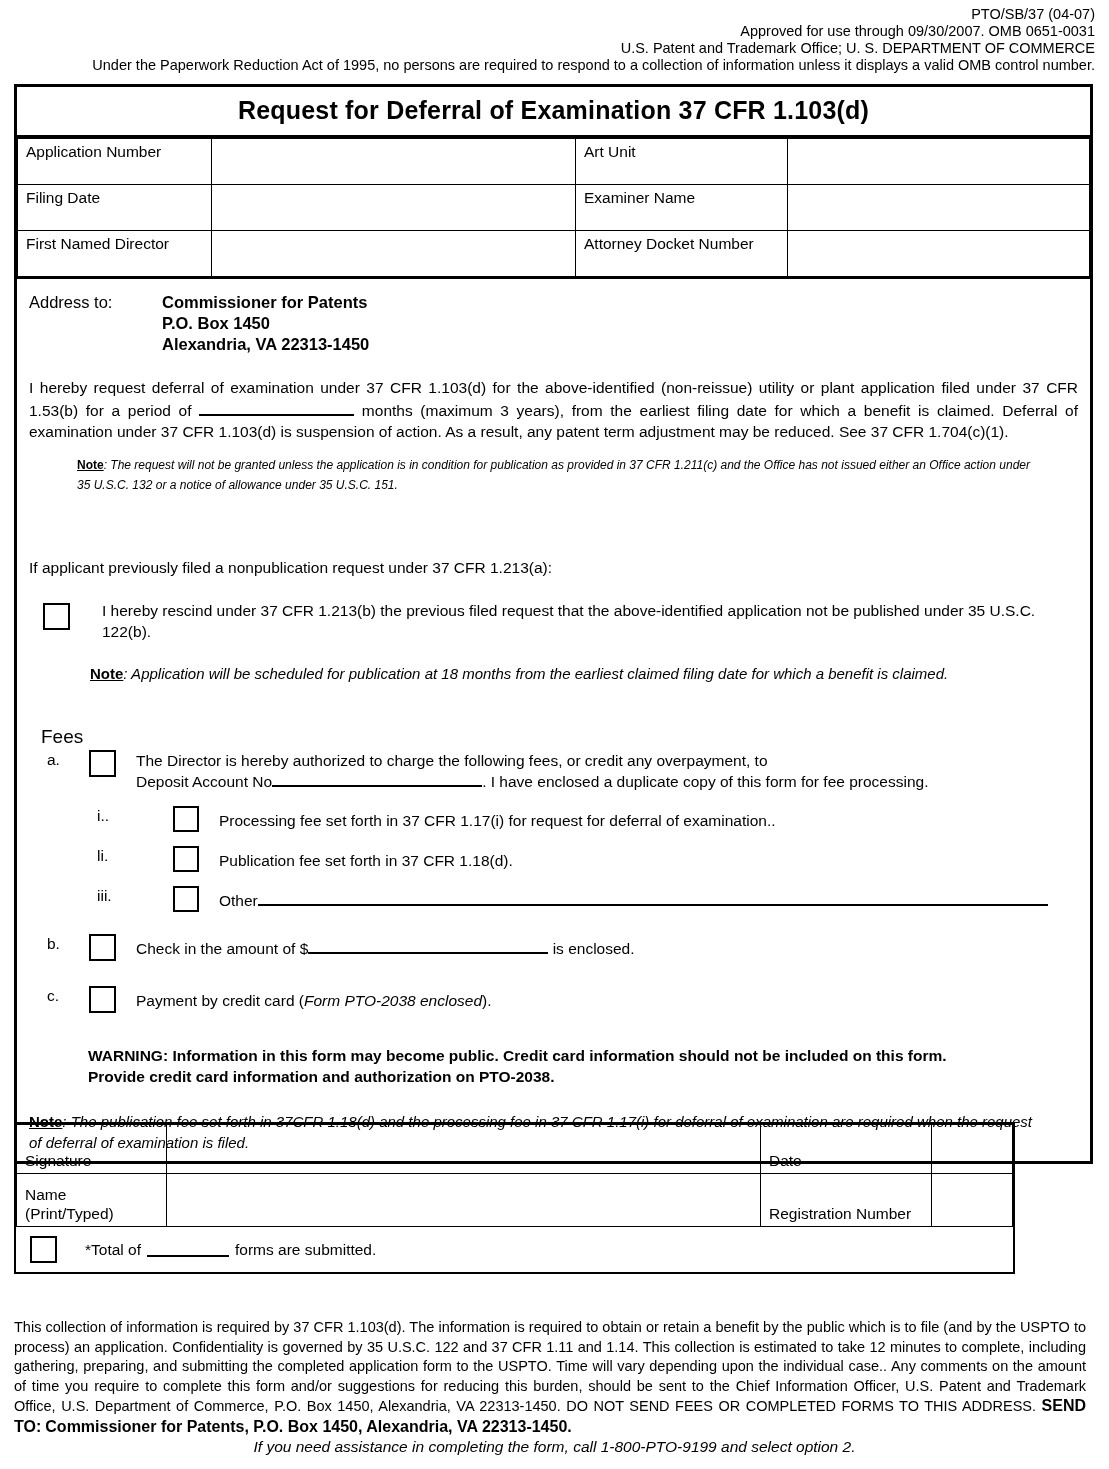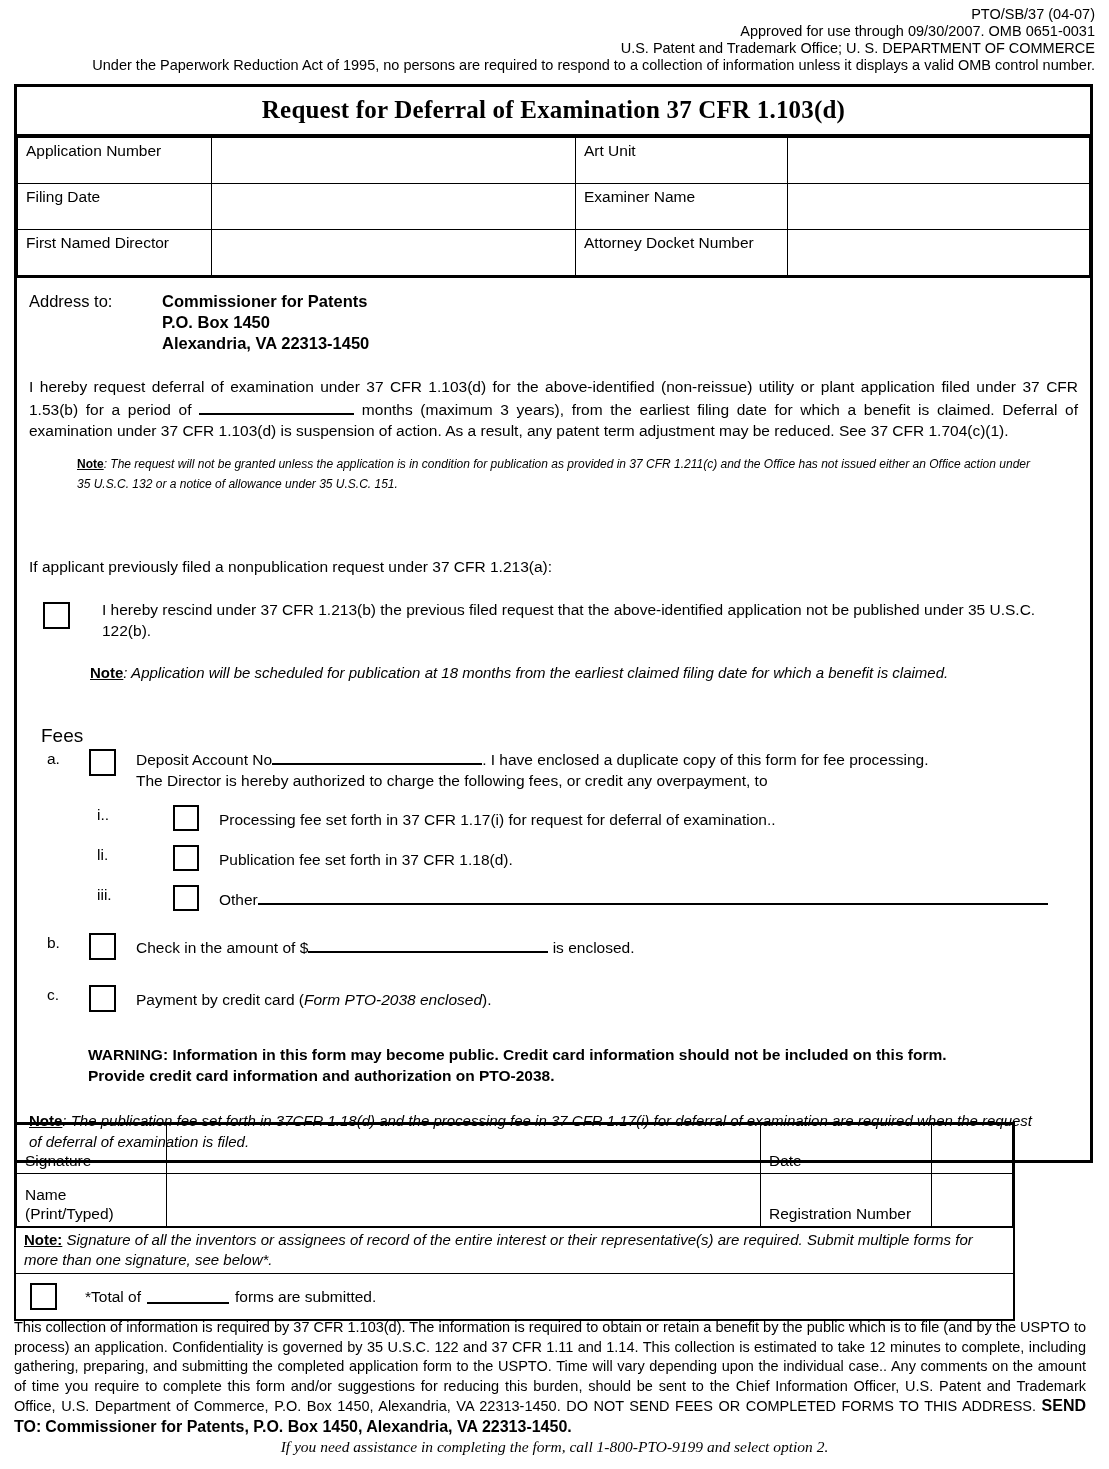--- a/index.html
+++ b/index.html
@@ -35,21 +35,20 @@
     box-sizing: border-box;
   }
 
   .form-title {
     text-align: center;
     font-size: 25px;
     font-weight: bold;
     padding: 9px 0 10px 0;
     border-bottom: 3px solid #000;
     letter-spacing: 0.2px;
-    font-family: Liberation Serif, serif;
   }
 
   
   .id-grid { border-collapse: collapse; width: 100%; table-layout: fixed; }
   .id-grid td {
     border: 1px solid #000;
     font-size: 15.5px;
     height: 41px;
     vertical-align: top;
     padding: 4px 0 0 8px;
@@ -224,21 +223,20 @@
   .footer .sendto { font-size: 16px; }
 
   .assist {
     position: absolute;
     left: 0;
     top: 1438px;
     width: 1109px;
     text-align: center;
     font-style: italic;
     font-size: 15.5px;
-    font-family: Liberation Serif, serif;
   }
 </style>
 </head>
 <body>
 
 <div class="doc-header">
   <div>PTO/SB/37 (04-07)</div>
   <div>Approved for use through 09/30/2007. OMB 0651-0031</div>
   <div>U.S. Patent and Trademark Office; U. S. DEPARTMENT OF COMMERCE</div>
   <div>Under the Paperwork Reduction Act of 1995, no persons are required to respond to a collection of information unless it displays a valid OMB control number.</div>
@@ -306,22 +304,22 @@
     </div>
 
     <div class="fees-title">Fees</div>
 
     <div class="fee-row fee-a">
       <div class="fee-letter">a.</div>
       <div class="fee-box-a">
         <span class="cb"></span>
       </div>
       <div class="fee-text">
+        <div>The Director is hereby authorized to charge the following fees, or credit any overpayment, to</div>
         <div><span>Deposit Account No</span><span class="blank-inline" style="width:210px;height:14px;"></span><span>. I have enclosed a duplicate copy of this form for fee processing.</span></div>
-        <div>The Director is hereby authorized to charge the following fees, or credit any overpayment, to</div>
       </div>
     </div>
 
     <div class="fee-row fee-sub">
       <div class="fee-roman">i..</div>
       <div style="width:46px;">
         <span class="cb-sm"></span>
       </div>
       <div class="fee-text" style="padding-top:4px;">Processing fee set forth in 37 CFR 1.17(i) for request for deferral of examination..</div>
     </div>
@@ -390,23 +388,20 @@
         <span>Name</span><br>
         <span>(Print/Typed)</span>
       </td>
       <td class="c-val1"></td>
       <td class="c-lbl2">Registration Number</td>
       <td class="c-val2"></td>
     </tr>
   </tbody>
     </table>
 
-  <div class="sig-note">
-    <span class="nlabel">Note:</span><span> Signature of all the inventors or assignees of record of the entire interest or their representative(s) are required. Submit multiple forms for more than one signature, see below*.</span>
-  </div>
 
   <div class="total-row">
     <span class="cb"></span>
     <span>*Total of</span>
       <span class="blank-inline" style="width:82px;height:13px;margin:0 6px;"></span>
       <span>forms are submitted.</span>
   </div>
 </div>
 
 <div class="footer">

